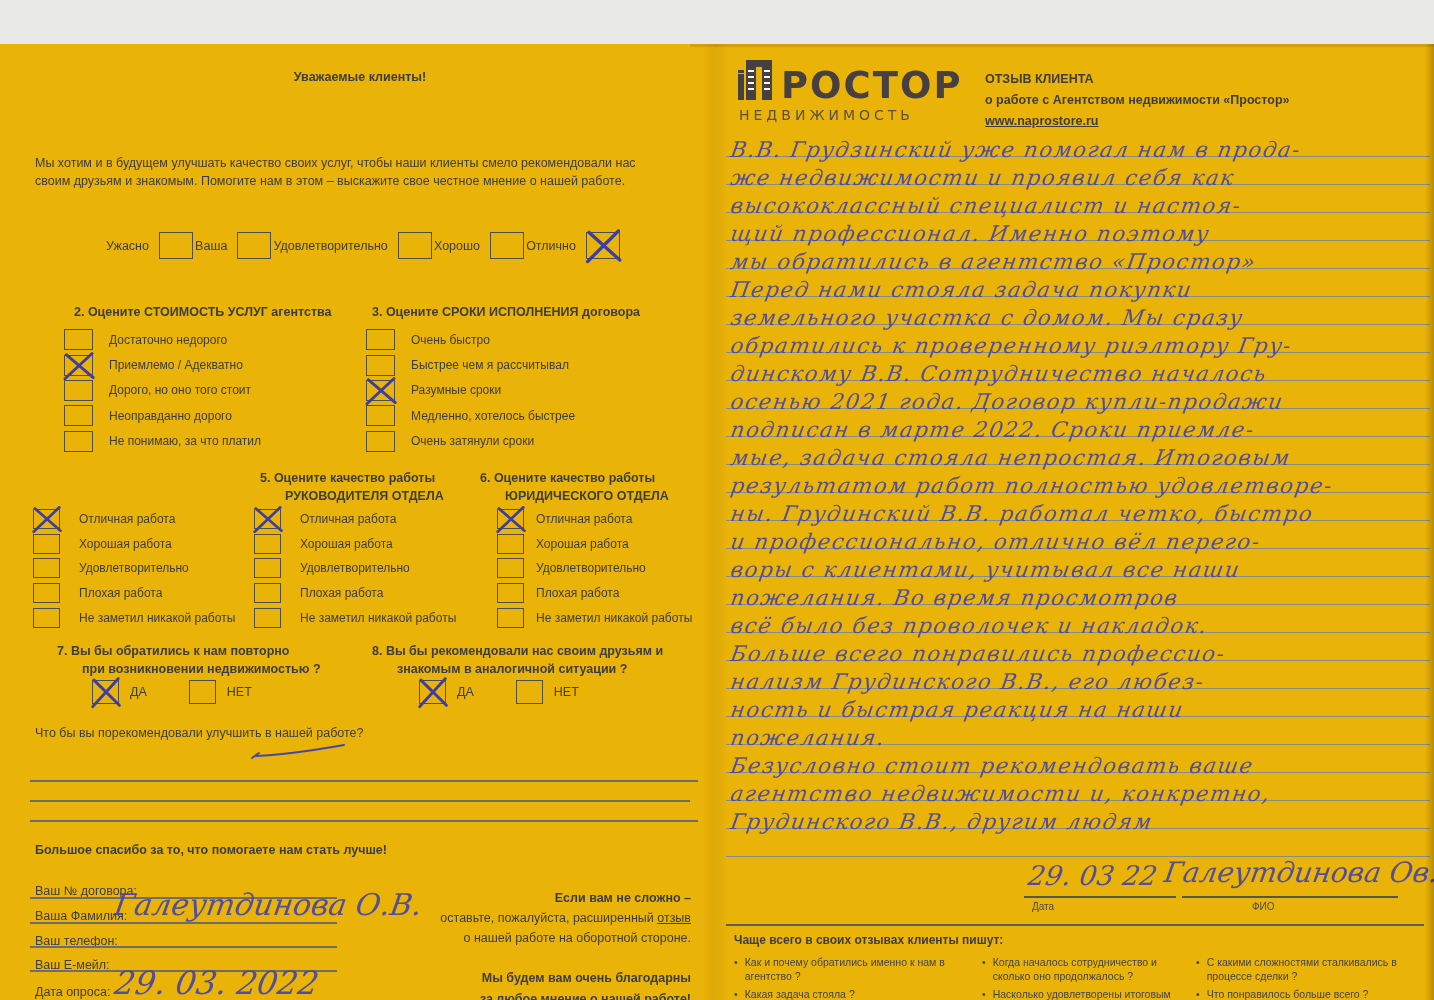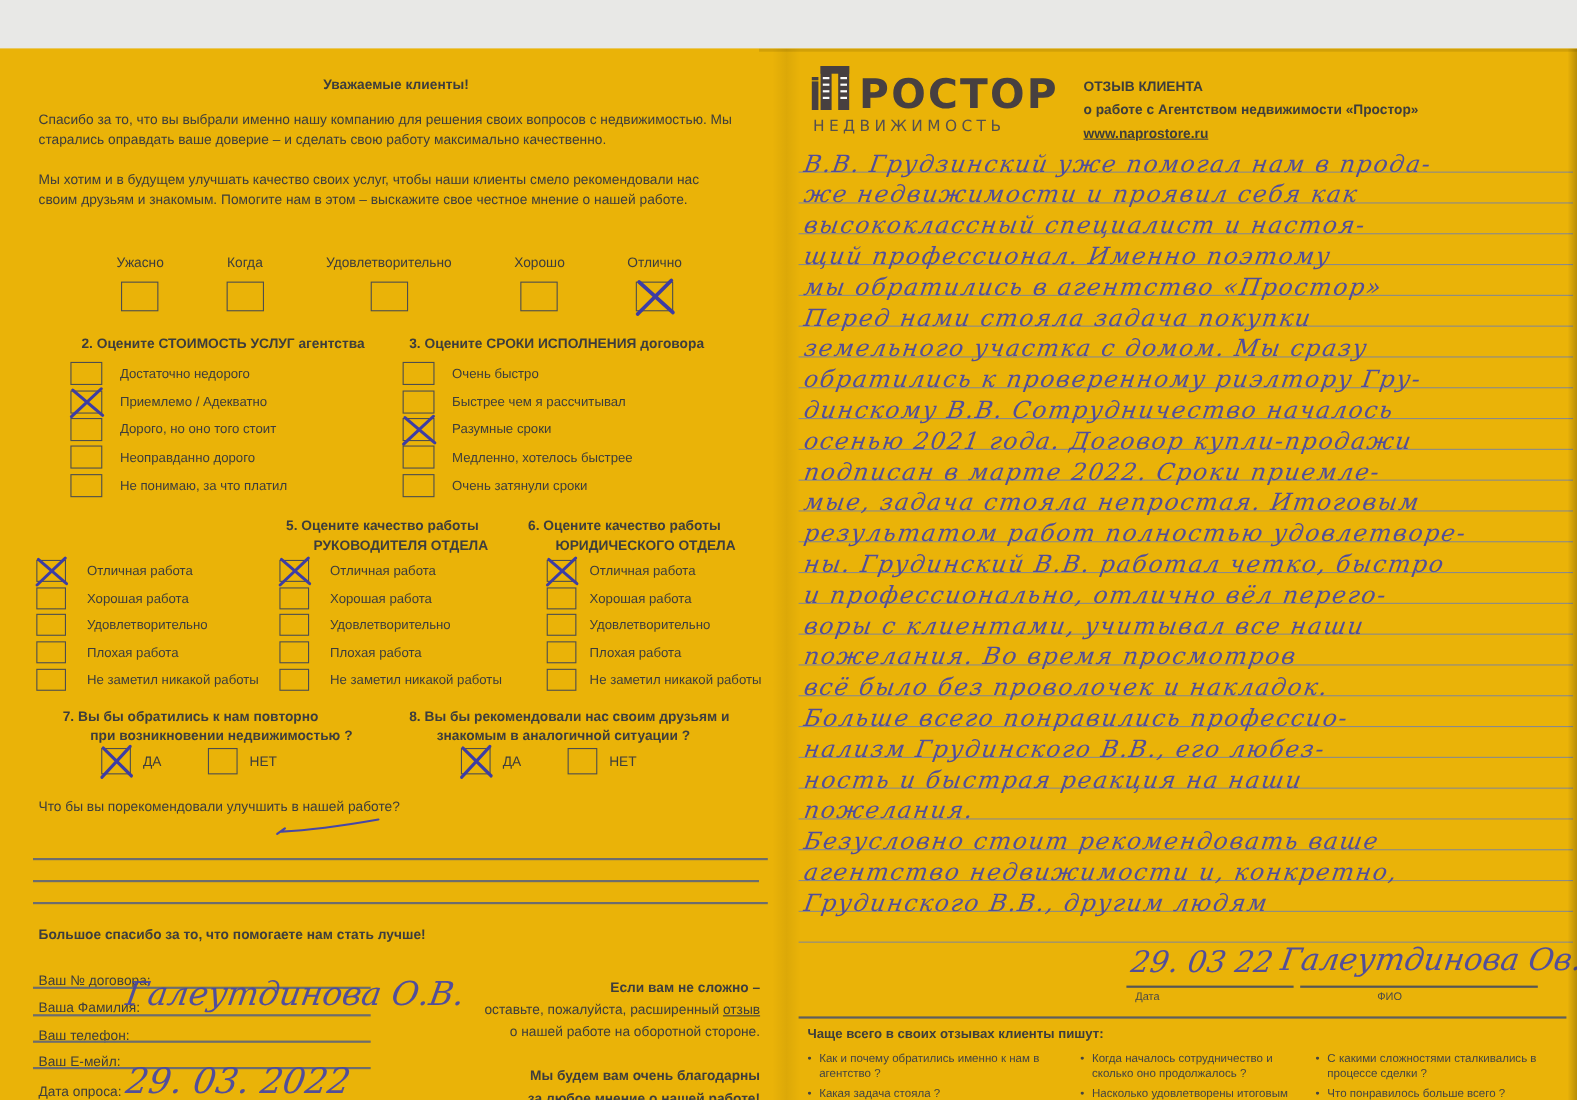--- a/index.html
+++ b/index.html
@@ -12,21 +12,21 @@
   .b{font-weight:700;}
   .center{text-align:center;}
   .para{width:632px;}
   
   .cb{display:inline-block;position:relative;border:1.6px solid #4e4e4e;background:transparent;box-sizing:border-box;flex:none;}
   .cb svg{position:absolute;left:-5px;top:-5px;width:calc(100% + 10px);height:calc(100% + 10px);overflow:visible;}
   .cb svg path{stroke:#3d3da4;stroke-width:2.3;fill:none;stroke-linecap:round;}
   .opt-row{display:flex;align-items:center;}
   .opt-label{font-size:12px;color:#3d3d3d;white-space:nowrap;}
   .rating{display:flex;justify-content:space-between;}
-  .rating .opt-row{flex-direction:column;align-items:center;gap:10px;}
+  .rating .opt-row{align-items:center;gap:10px;}
   .rating .cb{width:34px;height:27px;}
   .rating .opt-label{font-size:12.5px;}
   .opts-v .opt-row{height:25.4px;}
   .opts-v .cb{width:29px;height:21px;margin-right:16px;}
   .opts-s .opt-row{height:24.6px;}
   .opts-s .cb{width:27px;height:20px;margin-right:19px;}
   .opts-s6 .cb{margin-right:12px;}
   .yesno{display:flex;}
   .yesno .opt-row{margin-right:42px;}
   .yesno .cb{width:27px;height:24px;margin-right:11px;}
@@ -62,32 +62,31 @@
 </style>
 </head>
 <body>
 
 <div class="scan">
 
   <div class="page">
 
     <div class="abs t b center" style="left:35px;top:24px;width:650px;">Уважаемые клиенты!</div>
 
-    <div class="abs t para" style="left:35px;top:56px;">Спасибо за то, что вы выбрали именно нашу компанию для решения своих вопросов с недвижимостью. Мы старались оправдать ваше доверие – и сделать свою работу максимально качественно.</div>
 
     <div class="abs t para" style="left:35px;top:110px;">Мы хотим и в будущем улучшать качество своих услуг, чтобы наши клиенты смело рекомендовали нас своим друзьям и знакомым. Помогите нам в этом – выскажите свое честное мнение о нашей работе.</div>
 
 
     <div class="abs rating" style="left:106px;top:188px;width:514px;">
         <div class="opt-row">
           <span class="opt-label">Ужасно</span>
           <span class="cb"></span>
         </div>
         <div class="opt-row">
-          <span class="opt-label">Когда</span>
+          <span class="opt-label">Ваша</span>
           <span class="cb"></span>
         </div>
         <div class="opt-row">
           <span class="opt-label">Удовлетворительно</span>
           <span class="cb"></span>
         </div>
         <div class="opt-row">
           <span class="opt-label">Хорошо</span>
           <span class="cb"></span>
         </div>

